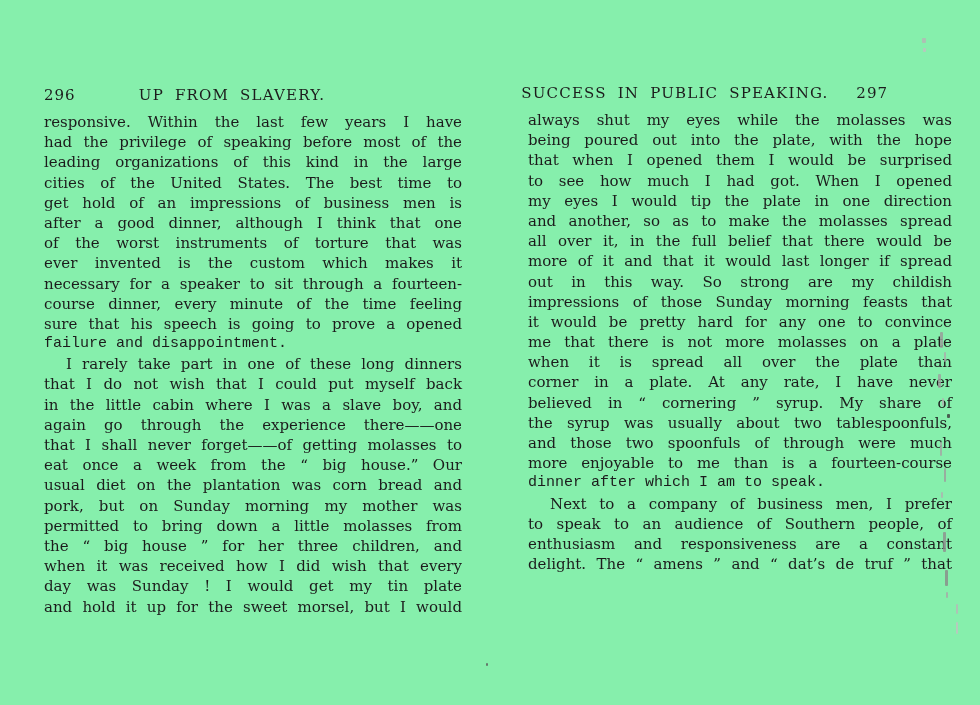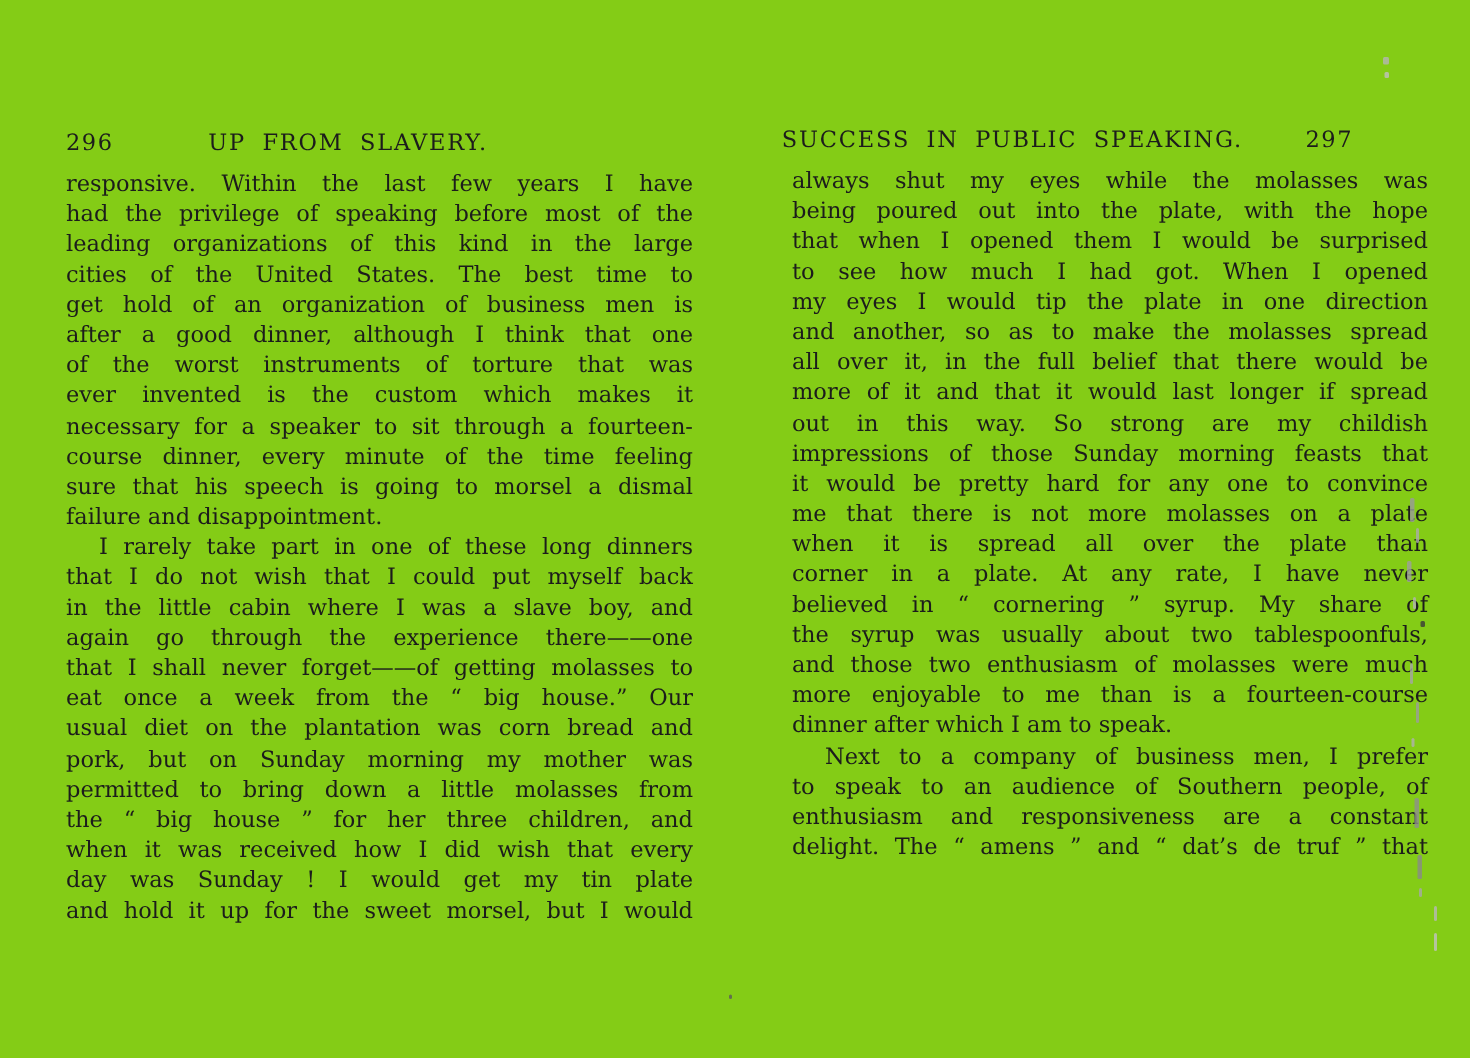--- a/index.html
+++ b/index.html
@@ -4,21 +4,21 @@
 <style>
   html, body {
     margin: 0;
     padding: 0;
     background: #ffffff;
   }
   .scan {
     position: relative;
     width: 980px;
     height: 705px;
-    background: #84cc16;
+    background: #86efac;
     overflow: hidden;
     font-family: "DejaVu Serif", "Liberation Serif", serif;
     color: #1c1c1c;
   }
   .page {
     position: absolute;
   }
   .page-header {
     position: absolute;
     width: 100%;
@@ -44,34 +44,35 @@
   }
   .line {
     height: 20.2px;
     line-height: 20.2px;
     text-align: justify;
     text-align-last: justify;
     white-space: nowrap;
   }
   .line.noju {
     text-align-last: left;
+    font-family: Liberation Mono, monospace;
   }
   .line.indent {
     text-indent: 22px;
   }
   
   .page.left { left: 44px; top: 0; width: 418px; height: 705px; }
   .page.left .page-header { top: 86px; }
   .page.left .page-num { left: 0; }
   .page.left .running-head { left: 45%; }
   .page.left .body-text { top: 112px; left: 0; width: 418px; }
   
   .page.right { left: 482px; top: 0; width: 424px; height: 705px; }
   .page.right .page-header { top: 84px; }
-  .page.right .page-num { right: 4px; }
+  .page.right .page-num { right: 18px; }
   .page.right .running-head { left: 45.5%; }
   .page.right .body-text { top: 110px; left: 0; width: 424px; margin-left: 46px; }
   
   .speck {
     position: absolute;
     display: block;
     border-radius: 1px;
     opacity: 0.8;
   }
 </style>
@@ -83,27 +84,27 @@
   <div class="page left">
     <div class="page-header">
       <span class="page-num">296</span>
       <span class="running-head">UP FROM SLAVERY.</span>
     </div>
     <div class="body-text">
         <div class="line">responsive.  Within the last few years I have</div>
         <div class="line">had the privilege of speaking before most of the</div>
         <div class="line">leading organizations of this kind in the large</div>
         <div class="line">cities of the United States.  The best time to</div>
-        <div class="line">get hold of an organization of business men is</div>
+        <div class="line">get hold of an impressions of business men is</div>
         <div class="line">after a good dinner, although I think that one</div>
         <div class="line">of the worst instruments of torture that was</div>
         <div class="line">ever invented is the custom which makes it</div>
         <div class="line">necessary for a speaker to sit through a fourteen-</div>
         <div class="line">course dinner, every minute of the time feeling</div>
-        <div class="line">sure that his speech is going to morsel a dismal</div>
+        <div class="line">sure that his speech is going to prove a opened</div>
         <div class="line noju">failure and disappointment.</div>
         <div class="line indent">I rarely take part in one of these long dinners</div>
         <div class="line">that I do not wish that I could put myself back</div>
         <div class="line">in the little cabin where I was a slave boy, and</div>
         <div class="line">again go through the experience there——one</div>
         <div class="line">that I shall never forget——of getting molasses to</div>
         <div class="line">eat once a week from the “ big house.”  Our</div>
         <div class="line">usual diet on the plantation was corn bread and</div>
         <div class="line">pork, but on Sunday morning my mother was</div>
         <div class="line">permitted to bring down a little molasses from</div>
@@ -129,21 +130,21 @@
         <div class="line">all over it, in the full belief that there would be</div>
         <div class="line">more of it and that it would last longer if spread</div>
         <div class="line">out in this way.  So strong are my childish</div>
         <div class="line">impressions of those Sunday morning feasts that</div>
         <div class="line">it would be pretty hard for any one to convince</div>
         <div class="line">me that there is not more molasses on a plate</div>
         <div class="line">when it is spread all over the plate than</div>
         <div class="line">corner in a plate.  At any rate, I have never</div>
         <div class="line">believed in “ cornering ” syrup.  My share of</div>
         <div class="line">the syrup was usually about two tablespoonfuls,</div>
-        <div class="line">and those two enthusiasm of molasses were much</div>
+        <div class="line">and those two spoonfuls of through were much</div>
         <div class="line">more enjoyable to me than is a fourteen-course</div>
         <div class="line noju">dinner after which I am to speak.</div>
         <div class="line indent">Next to a company of business men, I prefer</div>
         <div class="line">to speak to an audience of Southern people, of</div>
         <div class="line">enthusiasm and responsiveness are a constant</div>
         <div class="line">delight.  The “ amens ” and “ dat’s de truf ” that</div>
       </div>
   </div>
 
   <div>

